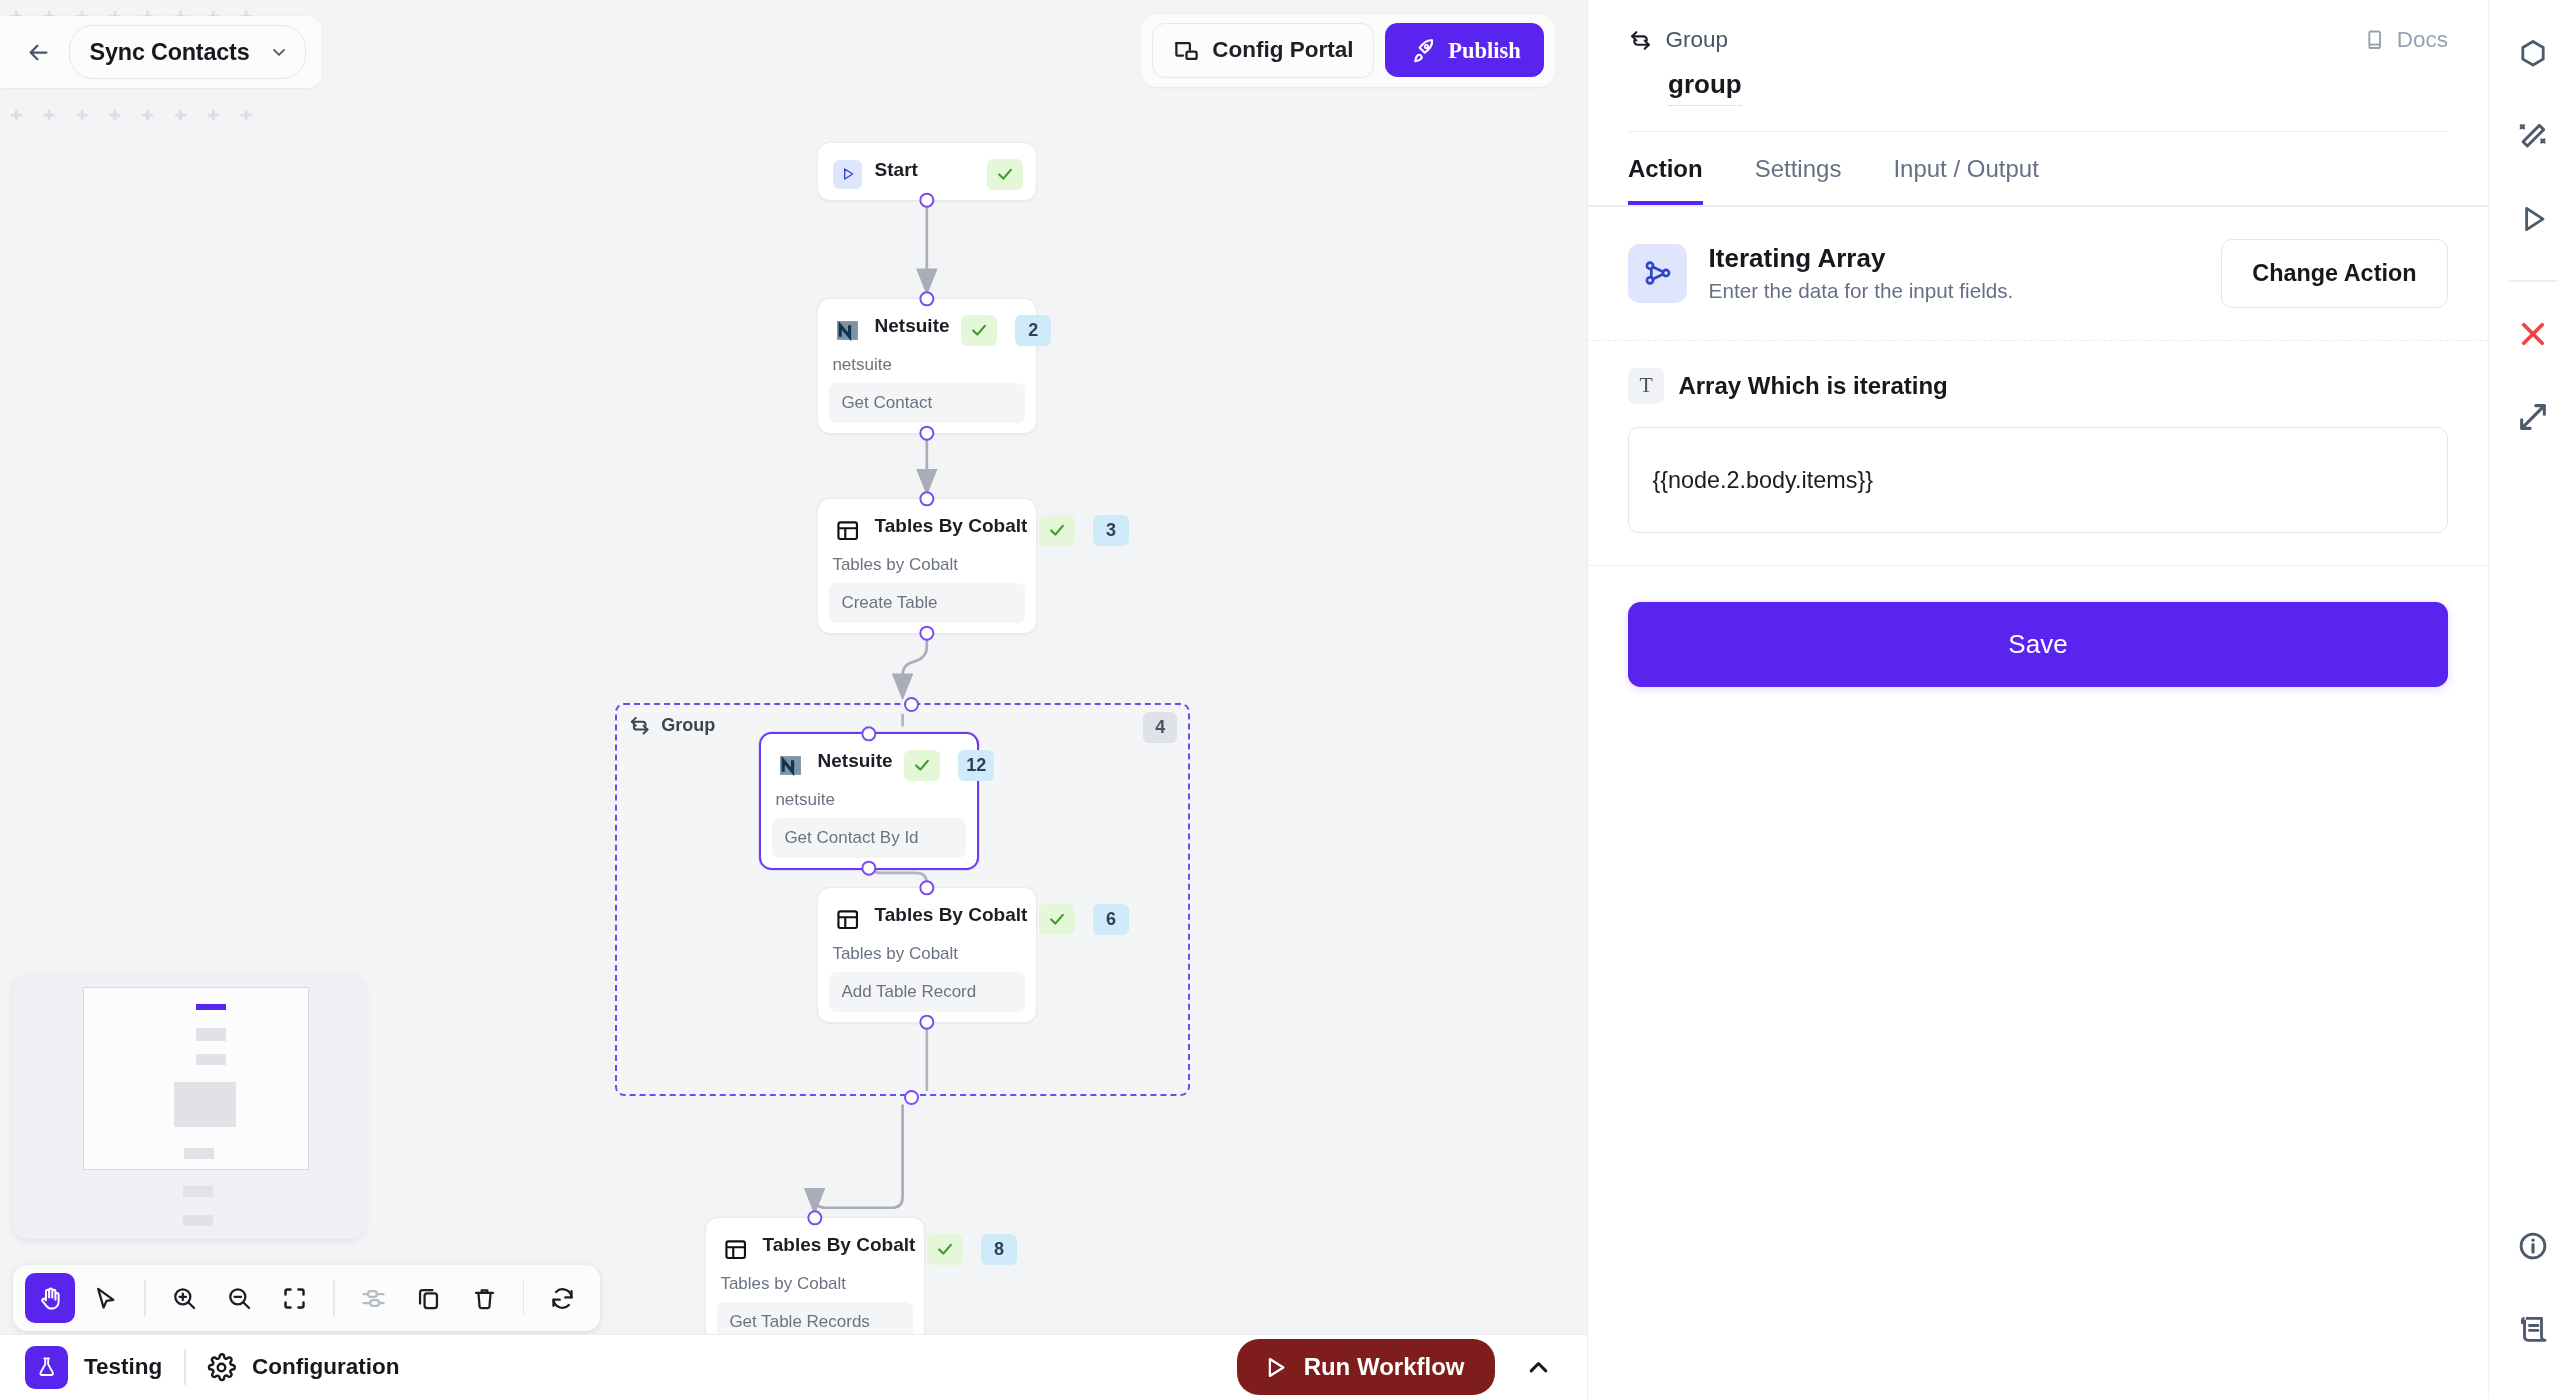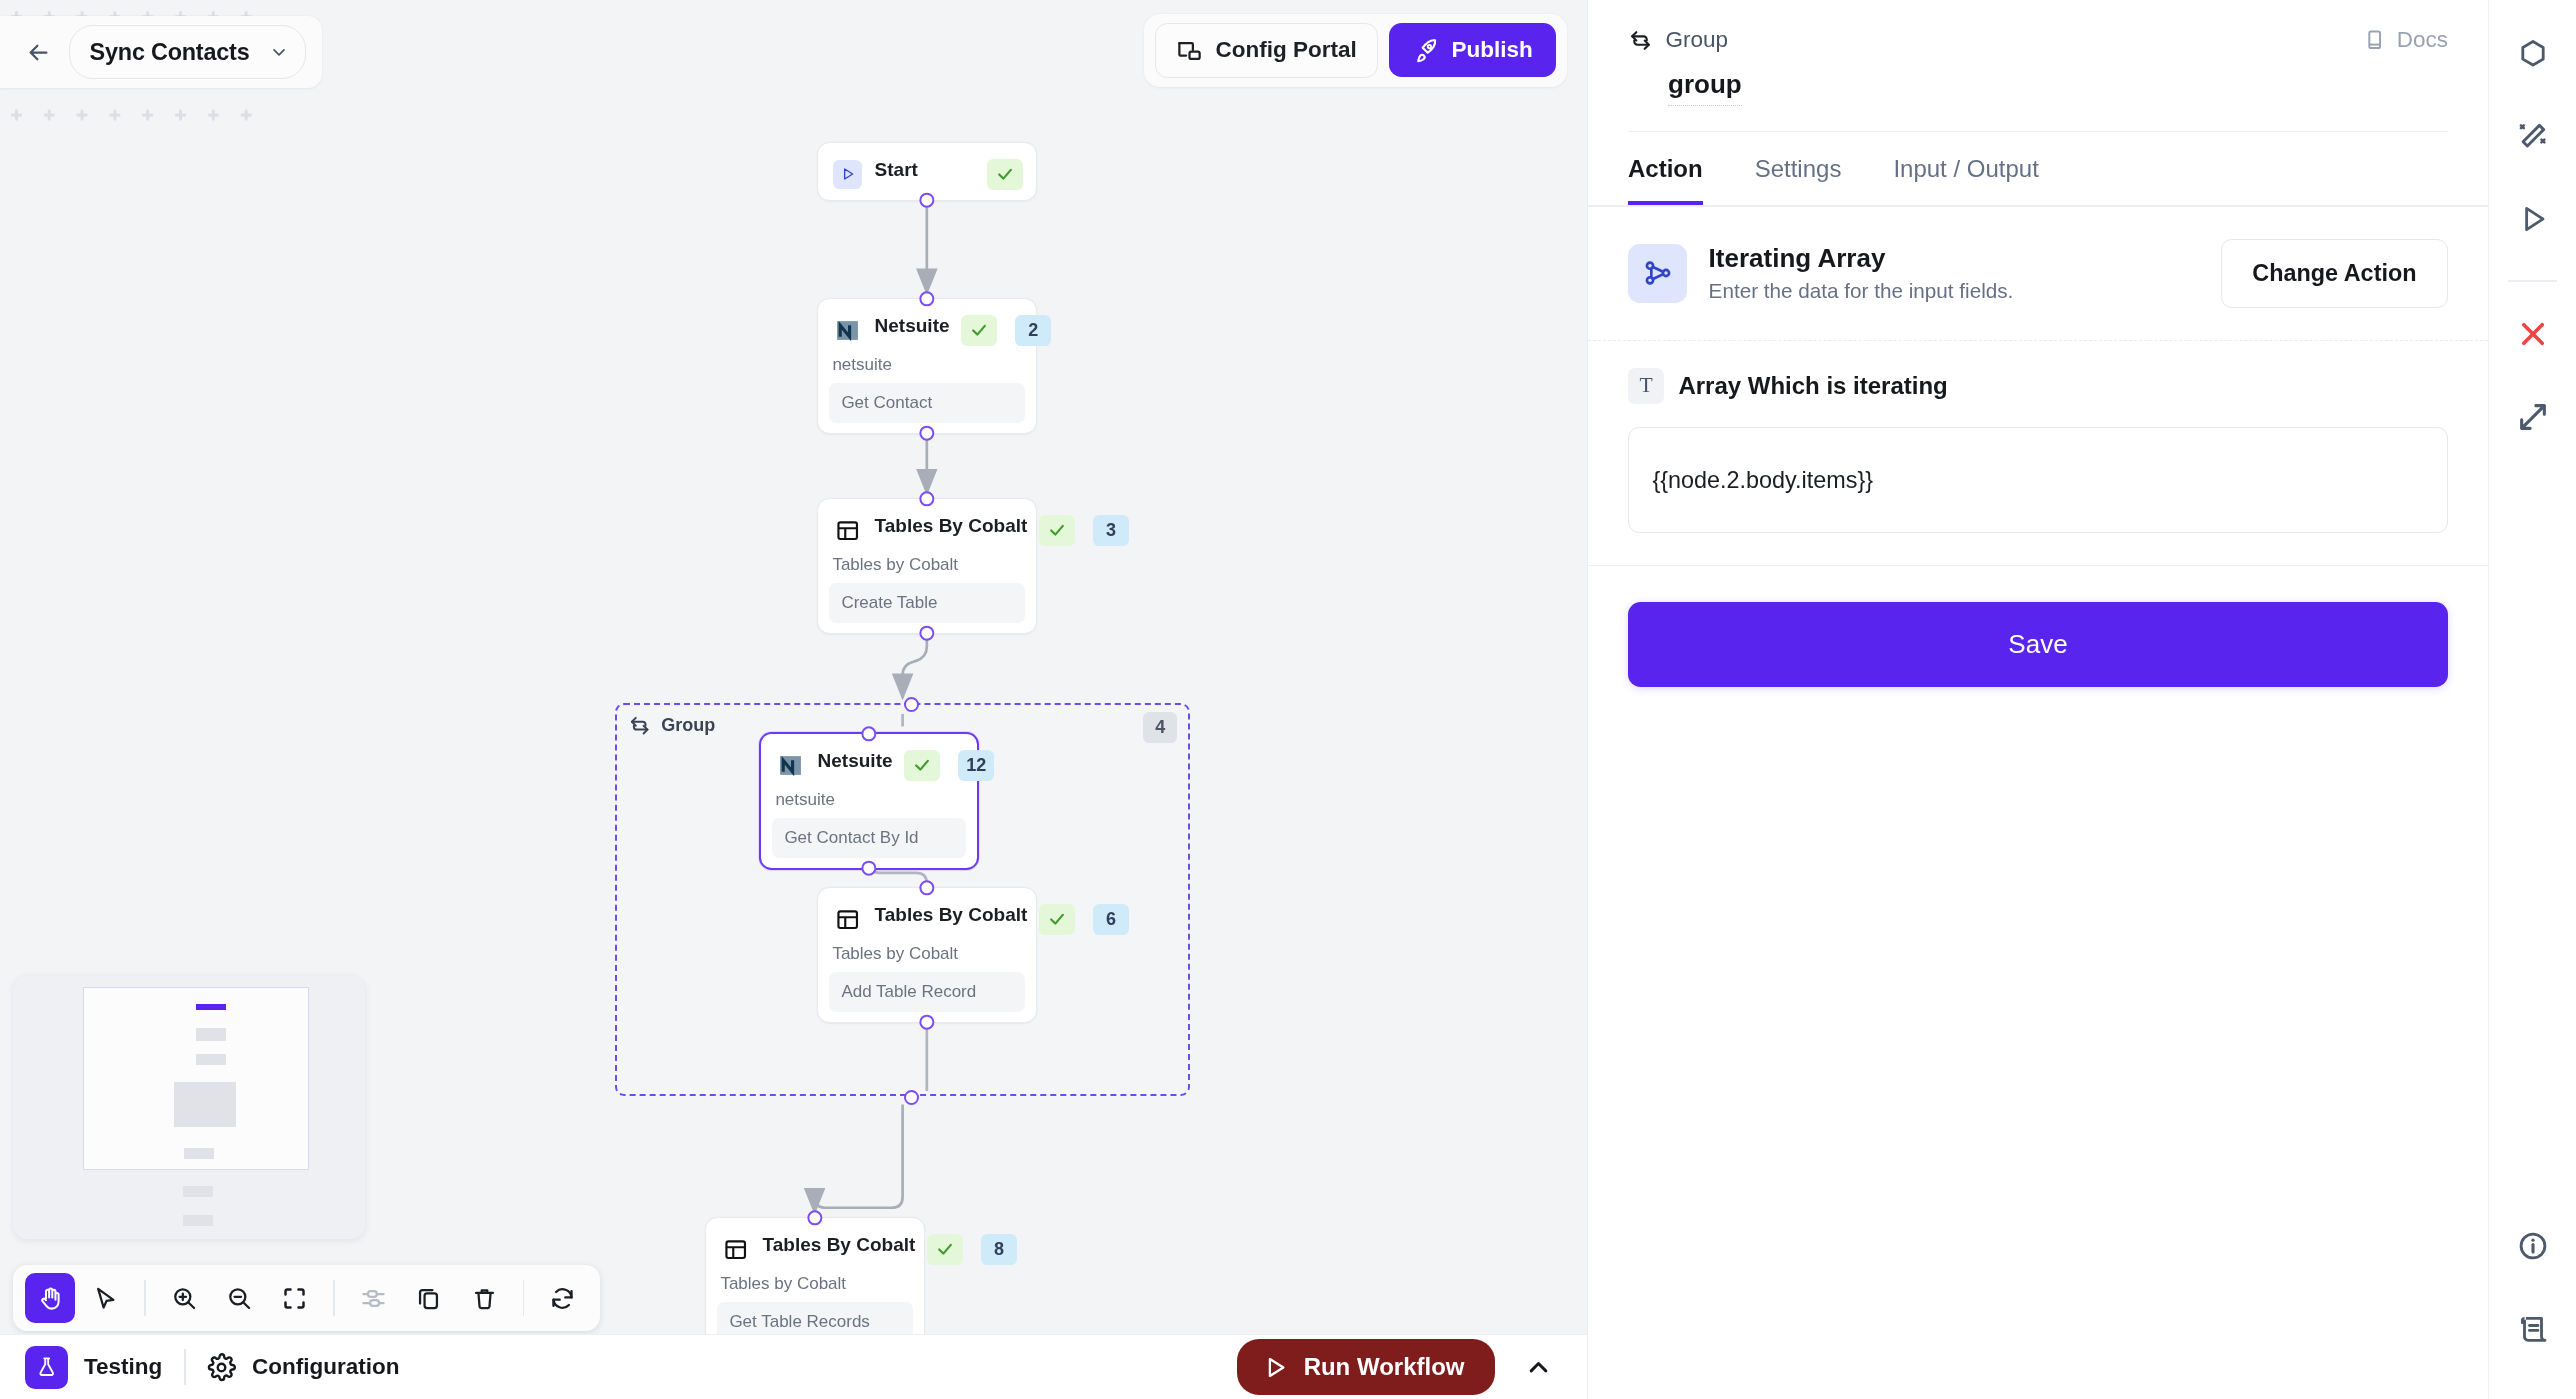--- a/index.html
+++ b/index.html
@@ -47,46 +47,46 @@
     border-radius: 24px;
     padding: 12.6px 16px 12.6px 20px;
     cursor: pointer;
   }
   .wf-select .wf-name {
     font-size: 23.4px; font-weight: 700; color: #16181d; letter-spacing: -0.2px;
   }
 
   
   .tr-chip {
-    position: absolute; right: 20px; top: 14.4px;
+    position: absolute; right: 32px; top: 14.4px;
     background: #fbfbfc;
     border-radius: 16px;
     padding: 9px 10.8px;
     display: flex; align-items: center; gap: 10.8px;
     box-shadow: 0 0.9px 2.7px rgba(16,24,40,.06);
     z-index: 30;
   }
   .btn-ghost {
     display: flex; align-items: center; gap: 12.6px;
     border: 1.6px solid #e4e7ec;
     background: #fcfcfd;
     border-radius: 12.6px;
     padding: 12.6px 20px;
     cursor: pointer;
     font-size: 22.5px; font-weight: 700; color: #1d2026;
   }
   .btn-primary {
-    display: flex; align-items: flex-start; gap: 12.6px;
+    display: flex; align-items: flex-end; gap: 12.6px;
     background: #5925ee;
     border: none;
     border-radius: 12.6px;
     padding: 13.5px 23.4px;
     cursor: pointer;
     font-size: 22.5px; font-weight: 700; color: #ffffff;
-    font-family: Liberation Sans, sans-serif;
+    font-family: Liberation Serif, serif;
   }
 
   
   .node {
     position: absolute;
     background: #ffffff;
     border: 1.6px solid #e8eaee;
     border-radius: 12.6px;
     box-shadow: 0 0.9px 1.8px rgba(16,24,40,.05);
     padding: 9px 0 0 0;

